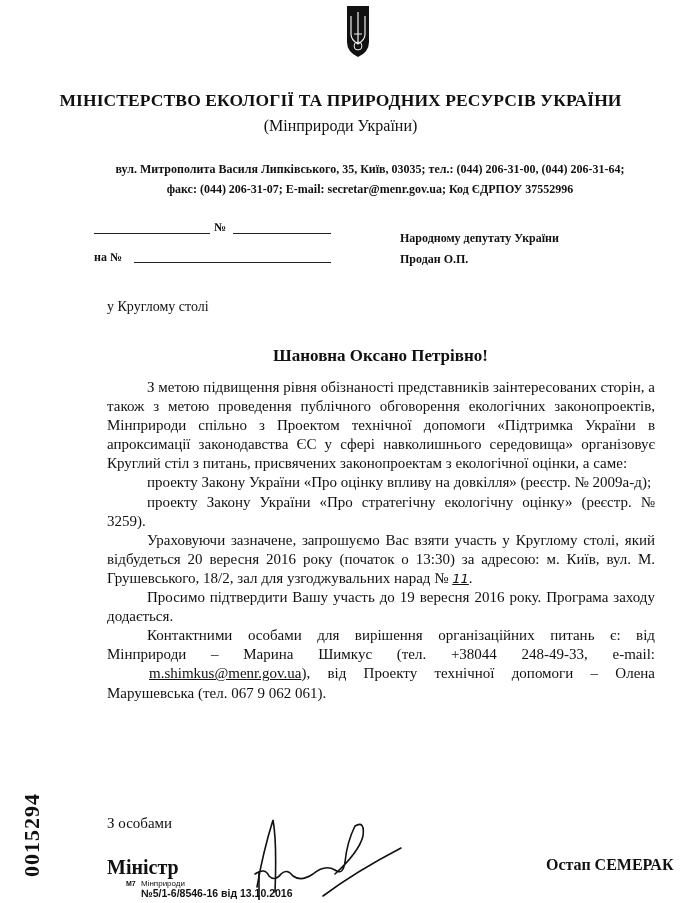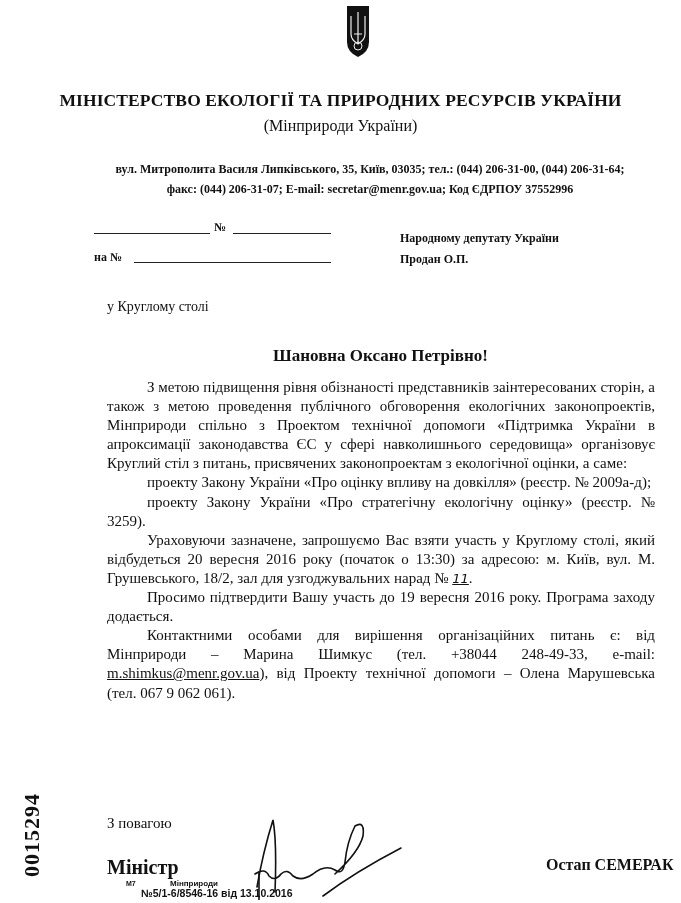--- a/index.html
+++ b/index.html
@@ -12,27 +12,27 @@
   .addr2 { left: 100px; width: 540px; top: 182px; text-align: center; font-weight: bold; font-size: 12px; white-space: nowrap; }
   .reg-line { border-bottom: 1px solid #222; height: 0; }
   .reg-label { font-weight: bold; font-size: 12px; white-space: nowrap; }
   .recipient { left: 400px; top: 228px; font-weight: bold; font-size: 12px; line-height: 21px; white-space: nowrap; }
   .subject { left: 107px; top: 298px; font-size: 14px; line-height: 18px; white-space: nowrap; }
   .salutation { left: 0; width: 681px; padding-left: 80px; box-sizing: border-box; top: 346px; text-align: center; font-weight: bold; font-size: 17px; white-space: nowrap; }
   .body { left: 107px; width: 548px; top: 378px; font-size: 15px; line-height: 19.1px; text-align: justify; }
   .body p { margin: 0; }
   .body .ind { text-indent: 40px; }
   .body .ind2 { text-indent: 40px; }
-  .body a { color: #111; text-decoration: underline; }
+  .body a { color: #111; text-decoration: underline; margin-left: 42px; }
   .handnum { font-style: italic; text-decoration: underline; font-family: "DejaVu Sans", sans-serif; font-size: 13px; }
   .regards { left: 107px; top: 815px; font-size: 15px; white-space: nowrap; }
   .minister { left: 107px; top: 856px; font-weight: bold; font-size: 20px; white-space: nowrap; }
   .minister-name { left: 515px; top: 856px; font-weight: bold; font-size: 16px; white-space: nowrap; margin-left: 31px; }
   .stamp-code { left: 126px; top: 880px; font-family: "Liberation Sans", sans-serif; font-size: 7px; font-weight: bold; white-space: nowrap; }
-  .stamp-org { left: 141px; top: 879px; font-family: "Liberation Sans", sans-serif; font-size: 8px; font-weight: bold; white-space: nowrap; margin-left: 29px; }
+  .stamp-org { left: 141px; top: 879px; font-family: "Liberation Sans", sans-serif; font-size: 8px; font-weight: normal; white-space: nowrap; }
   .stamp-num { left: 141px; top: 887px; font-family: "Liberation Sans", sans-serif; font-size: 10.5px; font-weight: bold; white-space: nowrap; }
   .side-number { left: 19px; top: 877px; transform-origin: 0 0; transform: rotate(-90deg); font-family: "Liberation Serif", serif; font-size: 22px; font-weight: bold; letter-spacing: 1px; white-space: nowrap; }
   .signature { left: 235px; top: 812px; width: 175px; height: 88px; }
 </style>
 </head>
 <body>
 
 <svg class="abs crest" viewBox="0 0 26 54">
   <path d="M2 2 H24 V38 Q24 48 13 53 Q2 48 2 38 Z" fill="#111"></path>
   <path d="M13 8 V40 M6 12 V30 Q6 36 13 40 Q20 36 20 30 V12 M9 30 H17" stroke="#eee" stroke-width="1.2" fill="none"></path>
@@ -63,21 +63,21 @@
 
 <div class="abs body">
   <p class="ind">З метою підвищення рівня обізнаності представників заінтересованих сторін, а також з метою проведення публічного обговорення екологічних законопроектів, Мінприроди спільно з Проектом технічної допомоги «Підтримка України в апроксимації законодавства ЄС у сфері навколишнього середовища» організовує Круглий стіл з питань, присвячених законопроектам з екологічної оцінки, а саме:</p>
   <p class="ind2">проекту Закону України «Про оцінку впливу на довкілля» (реєстр. № 2009а-д);</p>
   <p class="ind2">проекту Закону України «Про стратегічну екологічну оцінку» (реєстр. № 3259).</p>
   <p class="ind"><span>Ураховуючи зазначене, запрошуємо Вас взяти участь у Круглому столі, який відбудеться 20 вересня 2016 року (початок о 13:30) за адресою: м. Київ, вул. М. Грушевського, 18/2, зал для узгоджувальних нарад № </span><span class="handnum">11</span><span>.</span></p>
   <p class="ind">Просимо підтвердити  Вашу участь до 19 вересня 2016 року. Програма заходу додається.</p>
   <p class="ind"><span>Контактними особами для вирішення організаційних питань є: від Мінприроди – Марина Шимкус (тел. +38044 248-49-33, e-mail: </span><a>m.shimkus@menr.gov.ua</a><span>), від Проекту технічної допомоги – Олена Марушевська (тел. 067 9 062 061).</span></p>
 </div>
 
-<div class="abs regards">З повагою</div>
+<div class="abs regards">З особами</div>
 <div class="abs minister">Міністр</div>
 <div class="abs minister-name">Остап СЕМЕРАК</div>
 
 <svg class="abs signature" viewBox="0 0 175 88">
   <path d="M22 75 Q28 40 38 8 Q42 30 40 80 M20 62 Q30 55 34 64 Q40 70 46 62 Q52 56 58 64 Q66 70 78 62 Q90 52 100 58 Q108 64 110 50 Q112 30 120 14 Q130 8 128 24 Q124 40 100 62 M88 84 Q120 60 166 36" stroke="#111" stroke-width="1.6" fill="none" stroke-linecap="round"></path>
   <path d="M24 60 V88" stroke="#111" stroke-width="1.6"></path>
 </svg>
 
 <div class="abs stamp-code">М7</div>
 <div class="abs stamp-org">Мінприроди</div>

